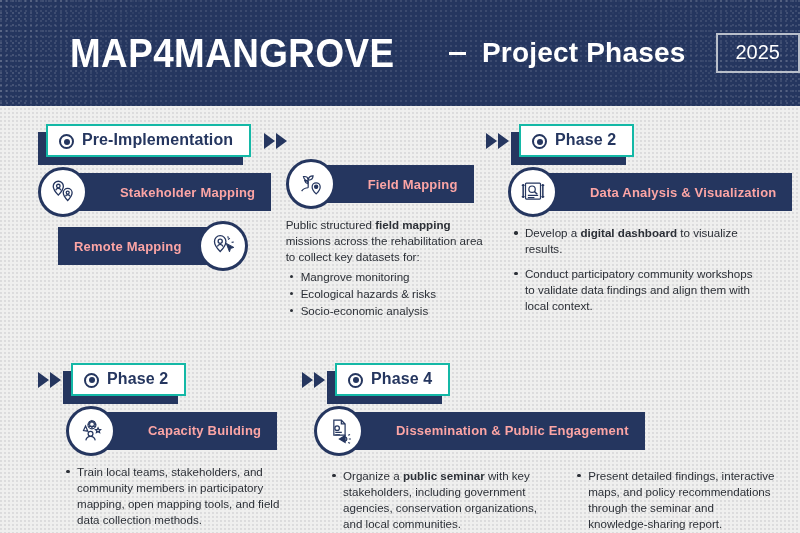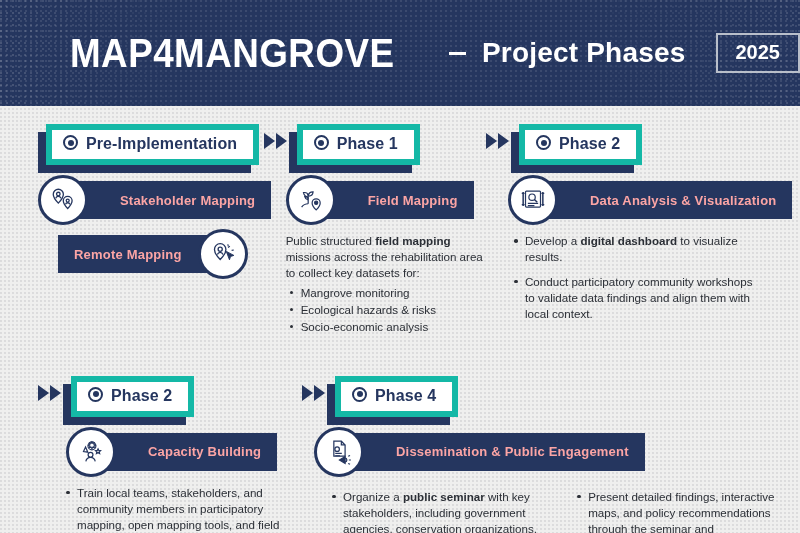--- a/index.html
+++ b/index.html
@@ -94,21 +94,21 @@
     font-size: 28px;
     font-weight: bold;
     white-space: nowrap;
     letter-spacing: 0.2px;
   }
   .year-badge {
     margin-left: 30px;
     border: 2px solid #b9bfca;
     color: #ffffff;
     font-size: 20px;
-    font-weight: bold;
+    font-weight: normal;
     padding: 6px 18px 7px;
     white-space: nowrap;
   }
 
   
   .board {
     position: relative;
     z-index: 1;
     padding: 18px 24px 0 24px;
   }
@@ -150,24 +150,24 @@
     position: absolute;
     left: -8px;
     top: 8px;
     width: 100%;
     height: 100%;
     background: #25365f;
   }
   .chip {
     position: relative;
     background: #ffffff;
-    border: 6px solid #14b8a6;
+    border: 2px solid #14b8a6;
     padding: 5px 16px 6px 11px;
     display: flex;
-    align-items: flex-start;
+    align-items: flex-end;
     gap: 8px;
     white-space: nowrap;
   }
   .chip-label {
     color: #25365f;
     font-size: 16px;
     font-weight: bold;
     letter-spacing: 0.1px;
   }
   .radio-dot {
@@ -354,26 +354,20 @@
         </div>
       </div>
     </div>
 
     <div class="col-p1">
       <div class="chip-wrap">
         <div class="arrows">
           <span class="tri"></span>
             <span class="tri"></span>
         </div>
-        <div class="chip-shadow">
-          <div class="chip">
-            <span class="radio-dot"></span>
-            <span class="chip-label">Phase 1</span>
-          </div>
-        </div>
       </div>
 
       <div class="titlebar">
         <div class="icon-circle">
           <svg width="30" height="30" viewBox="0 0 32 32" fill="none" stroke="#25365f" stroke-width="1.3">
             <path d="M13 20V9"></path>
             <path d="M13 13c-2.5-.6-4.6-2.4-5-4.9 2.6-.4 4.6 1.2 5 3"></path>
             <path d="M13 11.5c.6-2.5 2.6-4.2 5.2-4.1-.2 2.6-2.3 4.3-4.6 4.4"></path>
             <path d="M13 16c-1.8-.5-3.3-1.8-3.7-3.6 2-.3 3.4.9 3.7 2.3"></path>
             <path d="M6 23.5c1.6-2.3 4-3.5 7-3.5"></path>

